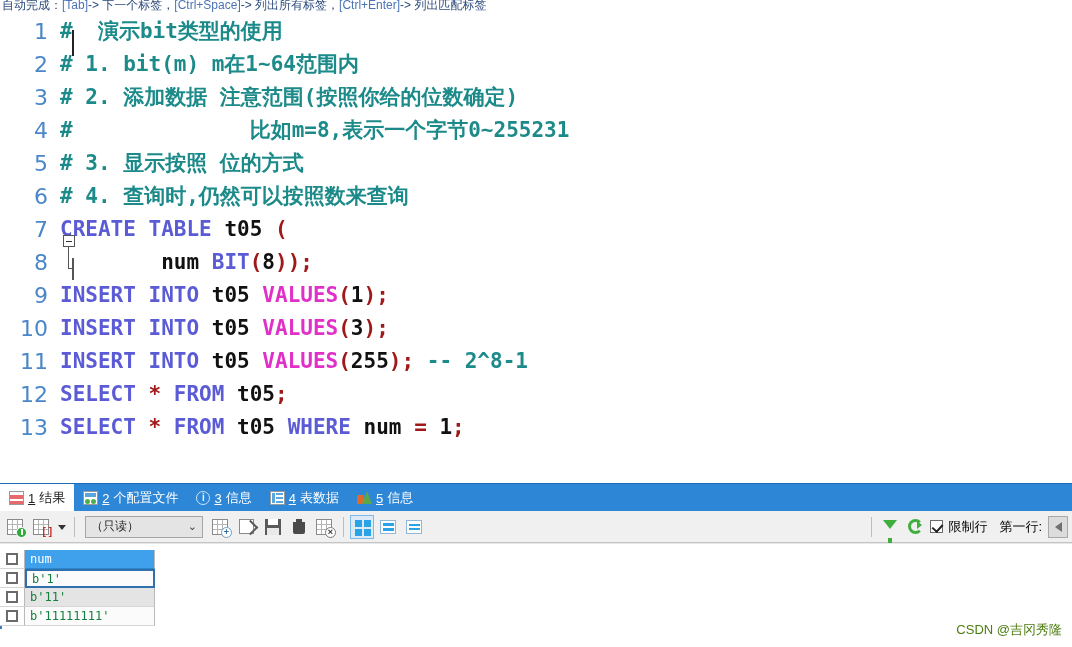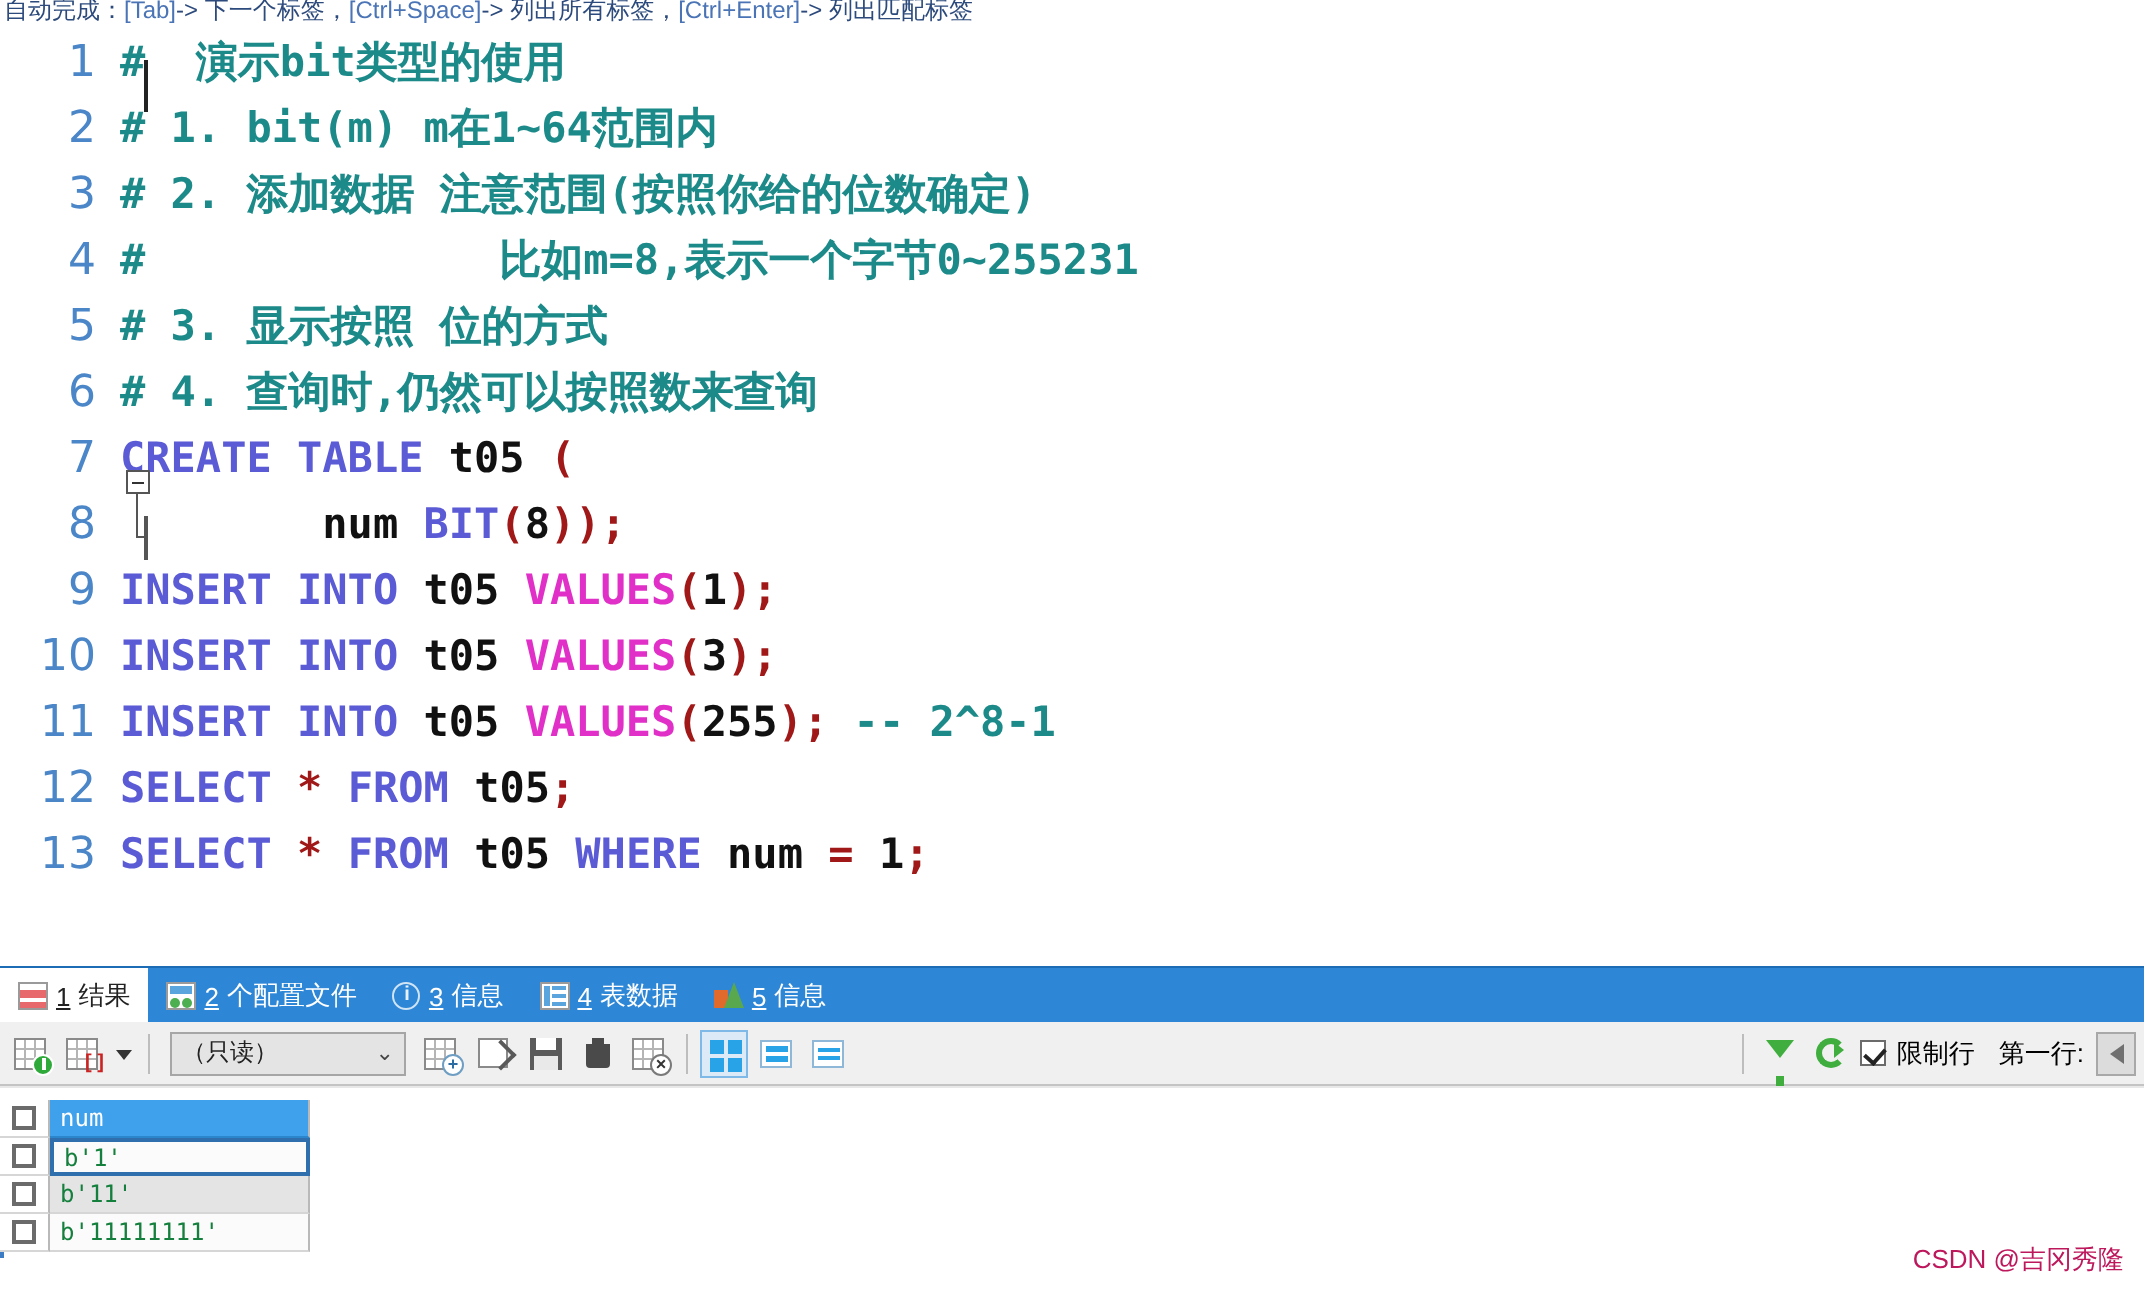--- a/index.html
+++ b/index.html
@@ -210,21 +210,21 @@
   }
   .grow.header .gcell{background:#3fa1ec;color:#ffffff;border-bottom:1px solid #2b86cc;}
   .grow.selected .gcell{background:#bcd9f2;border:2px solid #2f6fae;box-sizing:border-box;}
   .grow.odd .gcell{background:#fbfbfb;}
   .grow.even .gcell{background:#e4e4e4;}
   .grid-top-line{position:absolute;left:0;top:0;width:1072px;height:1px;background:#e8e8e8;}
   .grid-left-edge{position:absolute;left:0;top:7px;width:2px;height:79px;background:#3b7cc4;}
 
   .watermark{
     position:absolute;right:10px;bottom:8px;
-    font-size:13px;color:#be185d;white-space:nowrap;
+    font-size:13px;color:#4d7c0f;white-space:nowrap;
     font-family:"Liberation Sans","DejaVu Sans",sans-serif;
   }
 </style>
 </head>
 <body>
 
 <div class="app">
 
   <div class="hint-strip">
     <div class="hint-text">

